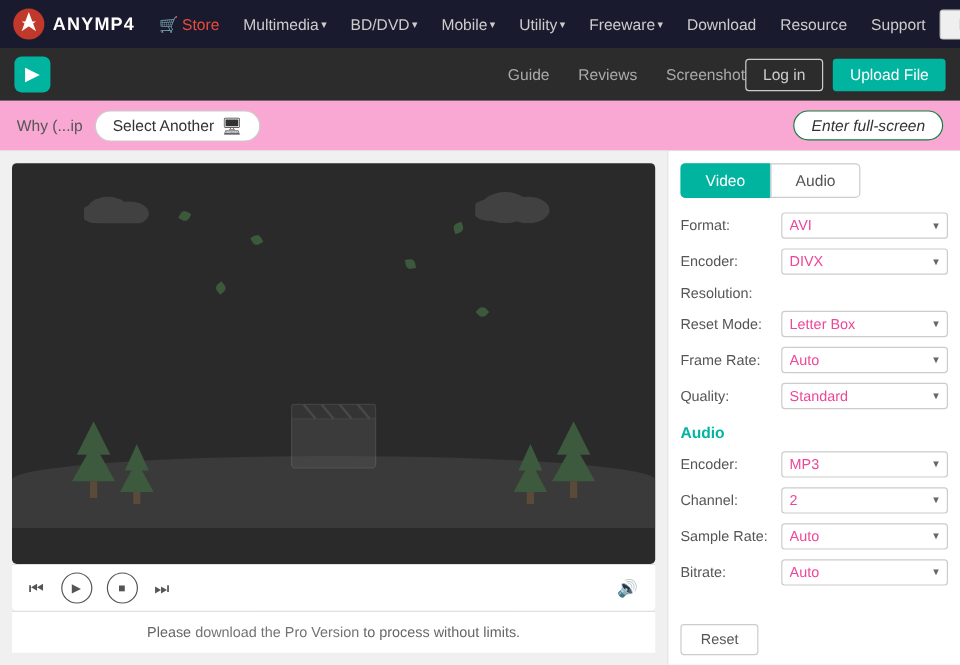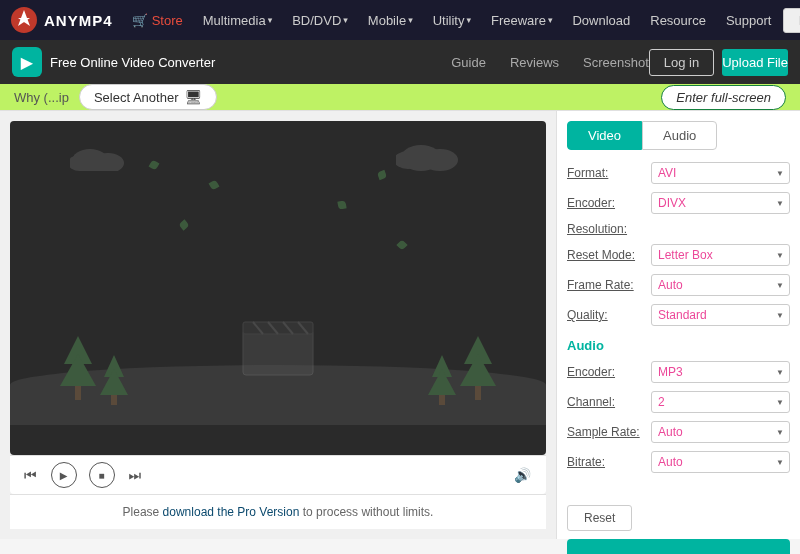--- a/index.html
+++ b/index.html
@@ -98,34 +98,34 @@
       padding: 5px 14px;
       border-radius: 3px;
       cursor: pointer;
       font-size: 13px;
       background: transparent;
       margin-left: 0;
     }
     .sub-nav-btn-upload {
       background: #00b4a0;
       color: white;
-      padding: 6px 0;
+      padding: 6px 14px;
       border-radius: 3px;
       cursor: pointer;
       font-size: 13px;
       border: none;
       margin-left: 8px;
     }
 
     
     .toolbar {
-      background: #bef264;
-      display: flex;
-      align-items: center;
-      height: 27px;
+      background: #f9a8d4;
+      display: flex;
+      align-items: center;
+      height: 42px;
       padding: 0 14px;
       border-bottom: 1px solid #e0e0e0;
       gap: 10px;
     }
     .toolbar-text {
       font-size: 13px;
       color: #555;
     }
     .select-another-btn {
       border: 1px solid #ccc;
@@ -261,21 +261,21 @@
     .vol-spacer { margin-left: auto; }
     .bottom-bar {
       background: white;
       text-align: center;
       padding: 10px;
       font-size: 12px;
       color: #666;
       border-top: 1px solid #e0e0e0;
     }
     .bottom-bar a {
-      color: #0c4a6e;
+      color: #737373;
       text-decoration: none;
     }
 
     
     .settings-panel {
       width: 244px;
       background: white;
       border-left: 1px solid #e0e0e0;
       display: flex;
       flex-direction: column;
@@ -305,21 +305,20 @@
     .setting-row {
       display: flex;
       align-items: center;
       margin-bottom: 8px;
       gap: 4px;
     }
     .setting-label {
       color: #555;
       font-size: 12px;
       min-width: 80px;
-      text-decoration: underline;
     }
     .setting-select-wrapper {
       flex: 1;
       position: relative;
     }
     .setting-select-wrapper select {
       width: 100%;
       border: 1px solid #ccc;
       border-radius: 3px;
       padding: 3px 20px 3px 6px;
@@ -417,21 +416,20 @@
   </div>
   <div class="nav-item">
     <span>Support</span>
   </div>
   <button class="nav-login">Login</button>
 </nav>
 
 <div class="sub-nav">
   <div class="sub-nav-logo">
     <div class="icon-box">▶</div>
-    <span>Free Online Video Converter</span>
   </div>
   <div class="sub-nav-links">
     <span class="sub-nav-link">Guide</span>
     <span class="sub-nav-link">Reviews</span>
     <span class="sub-nav-link">Screenshot</span>
   </div>
   <button class="sub-nav-btn-login">Log in</button>
   <button class="sub-nav-btn-upload">Upload File</button>
 </div>
 

